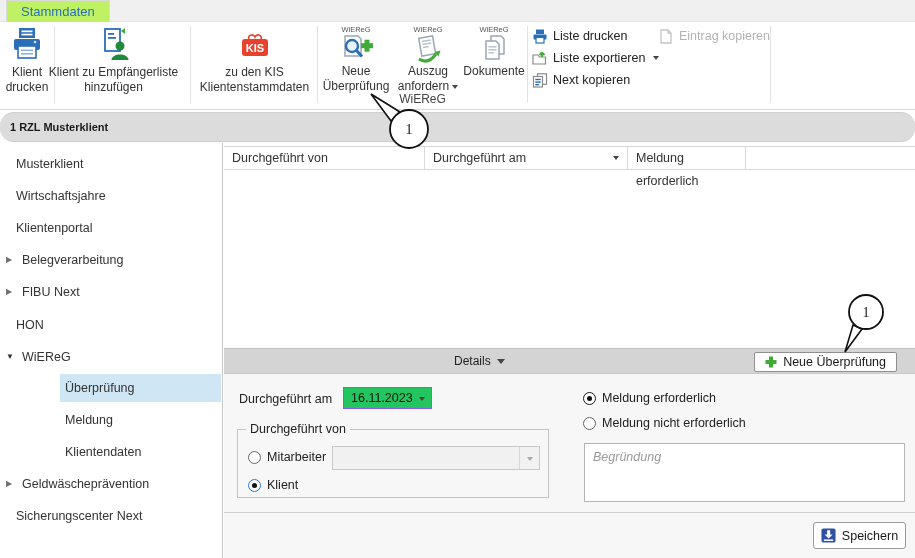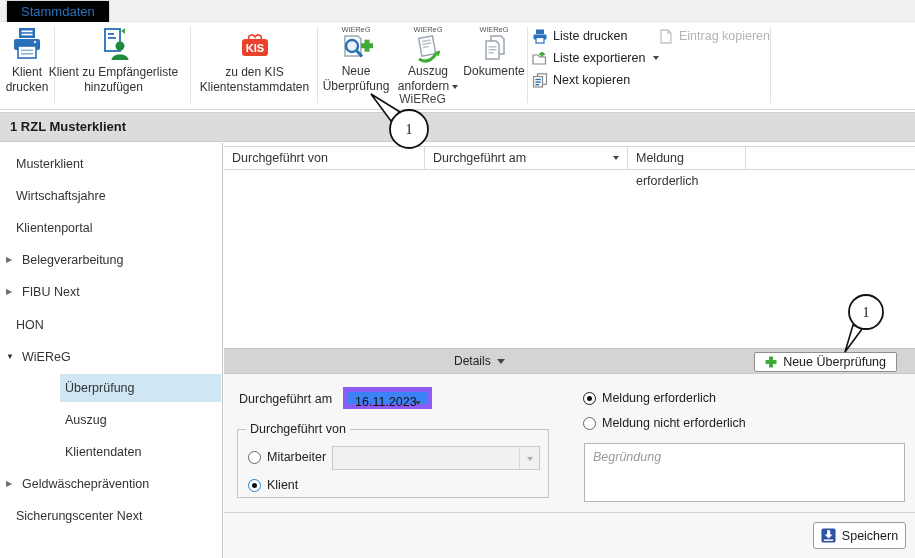--- a/index.html
+++ b/index.html
@@ -2,43 +2,43 @@
 <html><head>
 <meta charset="utf-8">
 <style>
   * { box-sizing: border-box; }
   html,body { margin:0; padding:0; }
   body { font-family:"Liberation Sans", sans-serif; background:#fff; }
   .app { position:relative; width:915px; height:558px; background:#fff; overflow:hidden; }
 
   
   .tabs { position:absolute; top:0; left:0; right:0; height:22px; background:#f0f0f0; border-bottom:1px solid #e6e6e6; }
-  .tab-active { position:absolute; left:6px; top:0; height:22px; padding:0 14px; background:#000000;
+  .tab-active { position:absolute; left:6px; top:0; height:22px; padding:0 14px; background:#bef264;
     border:1px solid #dadada; border-bottom:none; color:#2a70b8; font-size:13px; line-height:21px; cursor:pointer; }
 
   
   .ribbon { position:absolute; top:22px; left:0; right:0; height:88px; background:#fff; border-bottom:1px solid #d9d9d9; }
   .rsep { position:absolute; top:4px; bottom:6px; width:1px; background:#e3e3e3; }
   .rbtn { position:absolute; top:3px; height:80px; display:flex; flex-direction:column; align-items:center;
     justify-content:flex-start; font-size:12px; color:#333; text-align:center; cursor:pointer; line-height:1.25; }
   .rbtn .ric { height:40px; display:flex; align-items:center; justify-content:flex-start; }
   .rbtn.wiereg .ric { height:30px; }
   .badge { font-size:7.5px; color:#555; height:9px; line-height:9px; }
   .grp-label { position:absolute; left:318px; width:209px; top:70px; text-align:center; font-size:12px; color:#444; }
   .lbtn { position:absolute; left:532px; height:18px; display:flex; align-items:center; gap:5px;
     font-size:12.5px; color:#222; cursor:pointer; white-space:nowrap; }
   .lbtn.disabled { color:#b4b4b4; }
   .caret { display:inline-block; width:0; height:0; border-left:3.5px solid transparent;
     border-right:3.5px solid transparent; border-top:4px solid #444; margin-left:3px; vertical-align:middle; }
   .caret.gray { border-top-color:#aaa; }
 
   
   .header-bar { position:absolute; top:112px; left:0; right:0; height:30px; background:#dcdcdc;
-    border-top:1px solid #cfcfcf; border-bottom:1px solid #cccccc; font-weight:bold; font-size:13px;
-    line-height:28px; padding-left:10px; color:#1a1a1a; }
+    border-top:1px solid #cfcfcf; border-bottom:1px solid #cccccc; font-weight:bold; font-size:11px;
+    line-height:28px; padding-left:10px; color:#1a1a1a;border-radius:14px; }
 
   
   .sidebar { position:absolute; top:143px; left:0; width:223px; bottom:0; background:#fff; border-right:1px solid #c6c6c6; }
   .side-item { position:absolute; left:0; right:1px; height:28px; line-height:28px; font-size:12.5px;
     color:#333; padding-left:16px; cursor:pointer; white-space:nowrap; }
   .side-item.parent { padding-left:22px; }
   .side-item.child { padding-left:30px;margin-left:35px; }
   .side-item.selected { left:25px; padding-left:5px; background:#cfe6f5; }
   .side-arrow { position:absolute; left:6px; top:0; font-size:8px; color:#707070; line-height:28px; }
   .side-arrow.open { color:#303030; }
@@ -55,21 +55,21 @@
   .details-toggle { position:absolute; left:230px; top:0; height:36px; line-height:24px;
     font-size:12px; color:#222; cursor:pointer; }
   .btn { background:#fff; border:1px solid #8f8f8f; border-radius:2px; font-size:12.5px; color:#1a1a1a;
     display:flex; align-items:center; justify-content:center; gap:6px; cursor:pointer;
     font-family:"Liberation Sans", sans-serif; }
   .new-check-btn { position:absolute; right:18px; top:3px; height:20px; padding:0 10px; }
 
   
   .form-panel { position:absolute; left:224px; right:0; top:374px; height:138px; background:#f7f7f7; }
   .flabel { position:absolute; font-size:12.5px; color:#222; }
-  .combo { position:absolute; background:#3b82f6; border:5px solid #8b5cf6; font-size:12.5px; color:#111;
+  .combo { position:absolute; background:#22c55e; border:1px solid #8b5cf6; font-size:12.5px; color:#111;
     line-height:20px; padding-left:7px; cursor:pointer; }
   .combo .caret { position:absolute; right:6px; top:9px; }
   fieldset.group { position:absolute; left:13px; top:48px; width:312px; height:76px;
     border:1px solid #c4c4c4; margin:0; padding:0; background:transparent; }
   fieldset.group legend { font-size:12.5px; color:#222; margin-left:8px; padding:0 4px; }
   .radio-row { position:absolute; display:flex; align-items:center; gap:6px; font-size:12.5px; color:#222; cursor:pointer; }
   .radio { width:13px; height:13px; border-radius:50%; border:1px solid #666; background:#fff; position:relative; flex:0 0 13px; }
   .radio.checked { border-color:#1b1b1b; }
   .radio.checked.blue { border-color:#1f7fd0; }
   .radio.checked::after { content:""; position:absolute; left:3px; top:3px; width:5px; height:5px; border-radius:50%; background:#111; }
@@ -243,21 +243,21 @@
     <div class="side-item parent" style="top:135px">
       <span class="side-arrow">▶</span>
       <span>FIBU Next</span>
     </div>
     <div class="side-item" style="top:168px">HON</div>
     <div class="side-item parent" style="top:200px">
       <span class="side-arrow open">▼</span>
       <span>WiEReG</span>
     </div>
     <div class="side-item child selected" style="top:231px">Überprüfung</div>
-    <div class="side-item child" style="top:263px">Auszug</div>
+    <div class="side-item child" style="top:263px">Meldung</div>
     <div class="side-item child" style="top:295px">Klientendaten</div>
     <div class="side-item parent" style="top:327px">
       <span class="side-arrow">▶</span>
       <span>Geldwäscheprävention</span>
     </div>
     <div class="side-item" style="top:359px">Sicherungscenter Next</div>
   </div>
 
   <div class="thead">
     <div class="th" style="left:0;width:201px">

